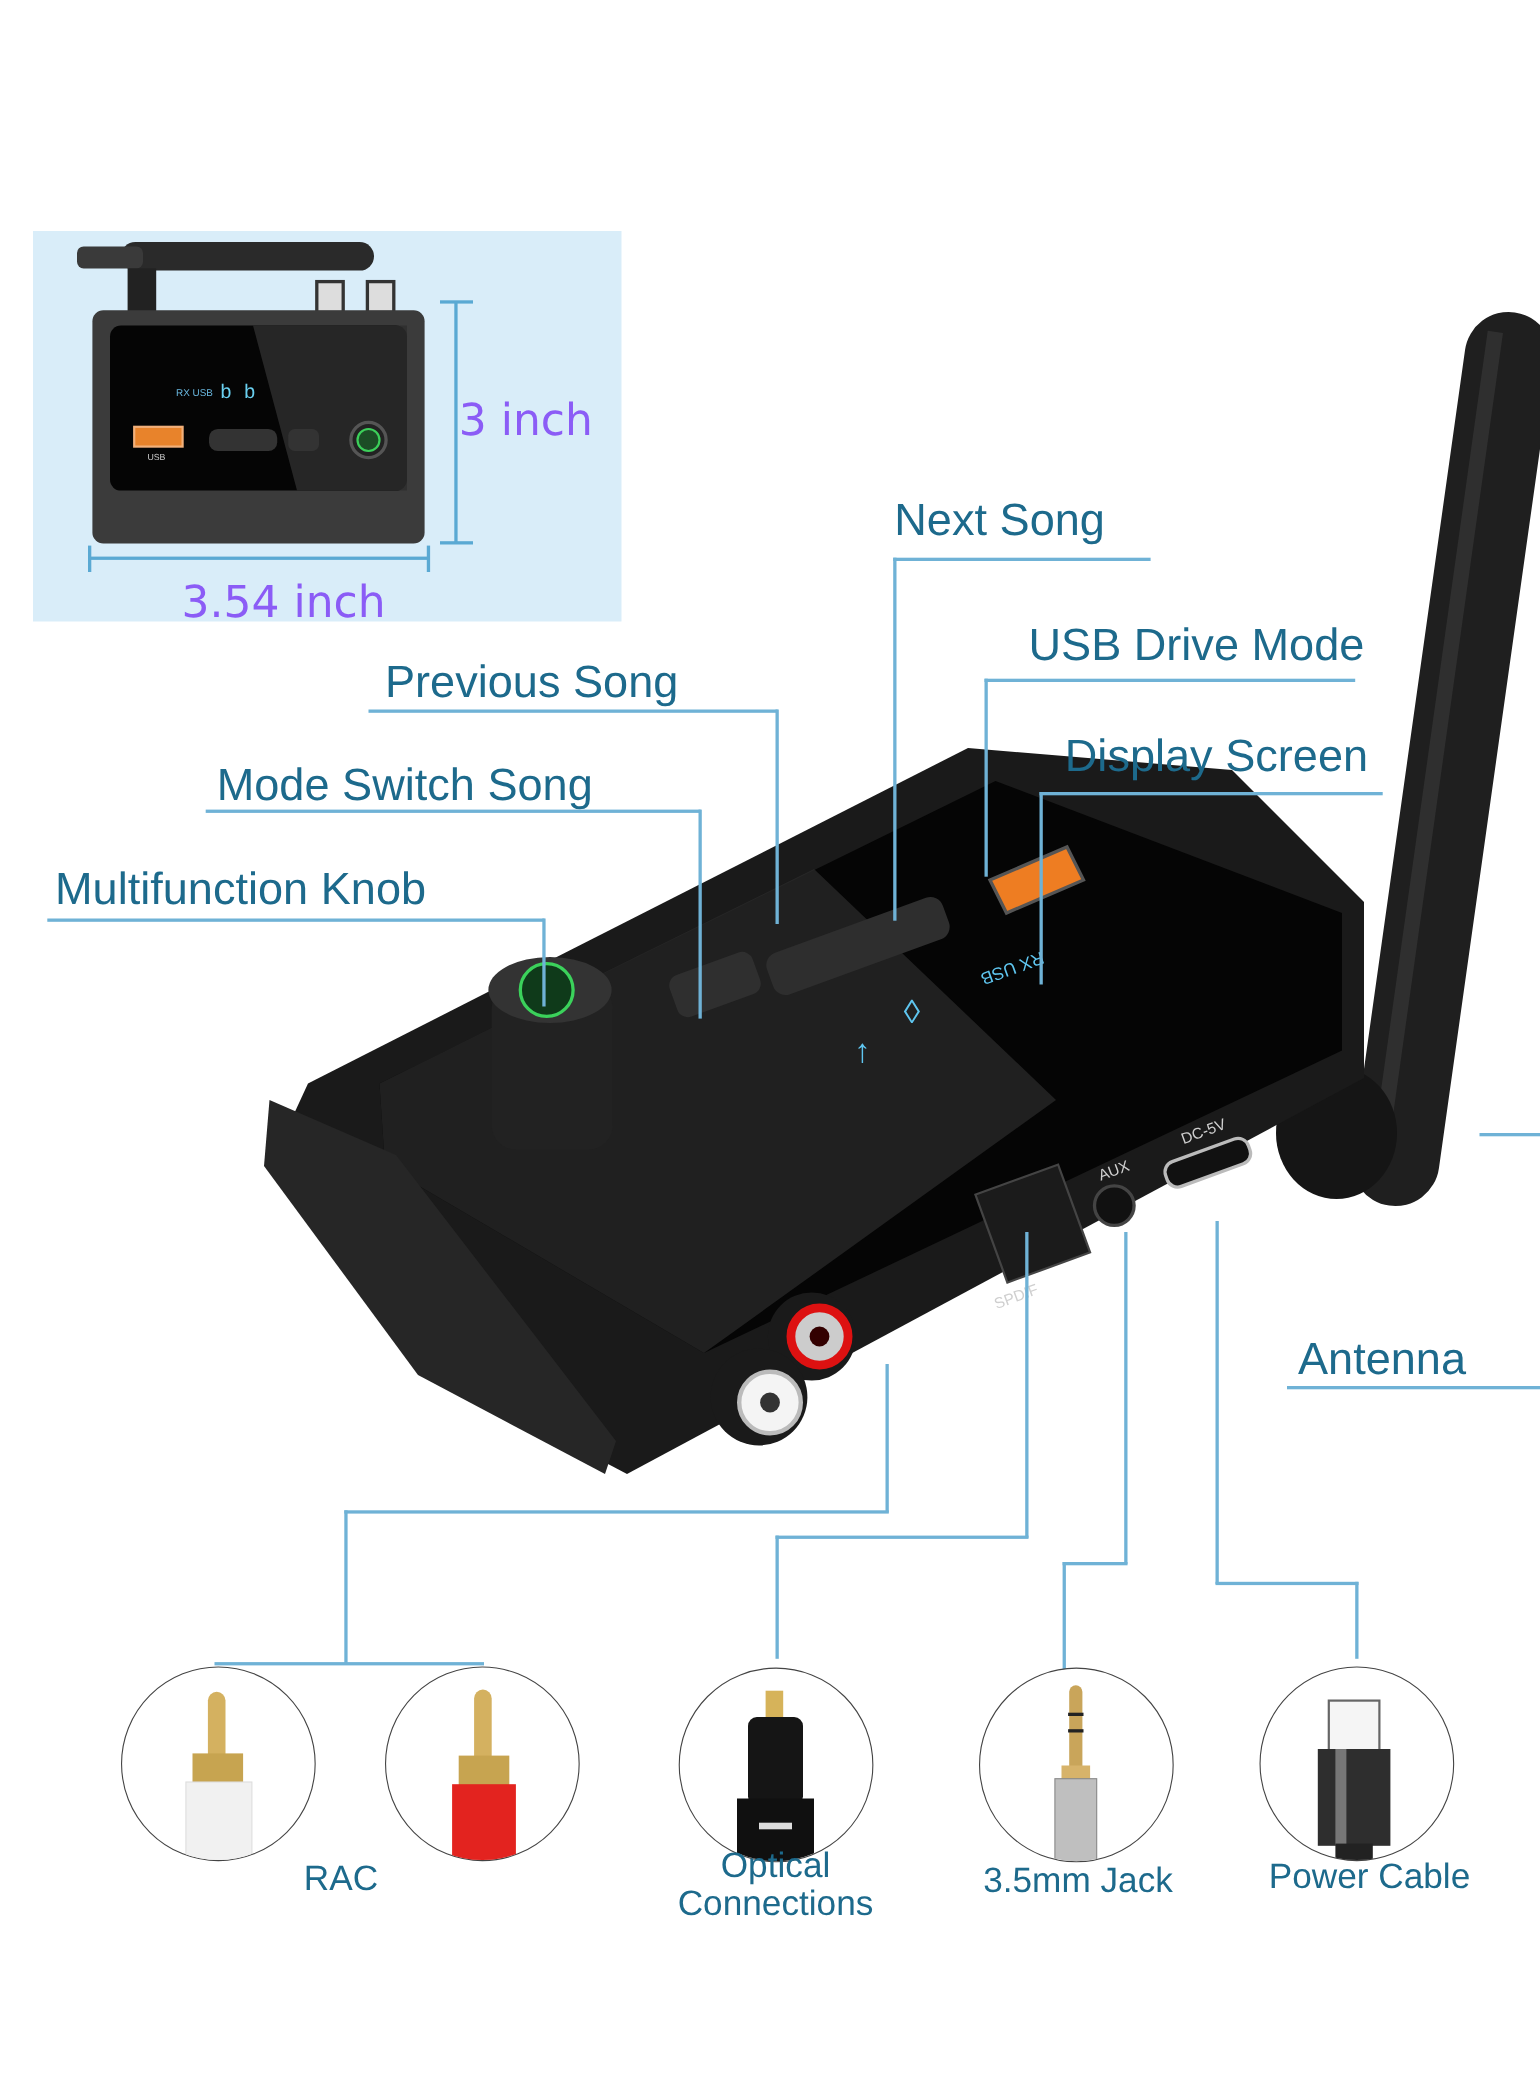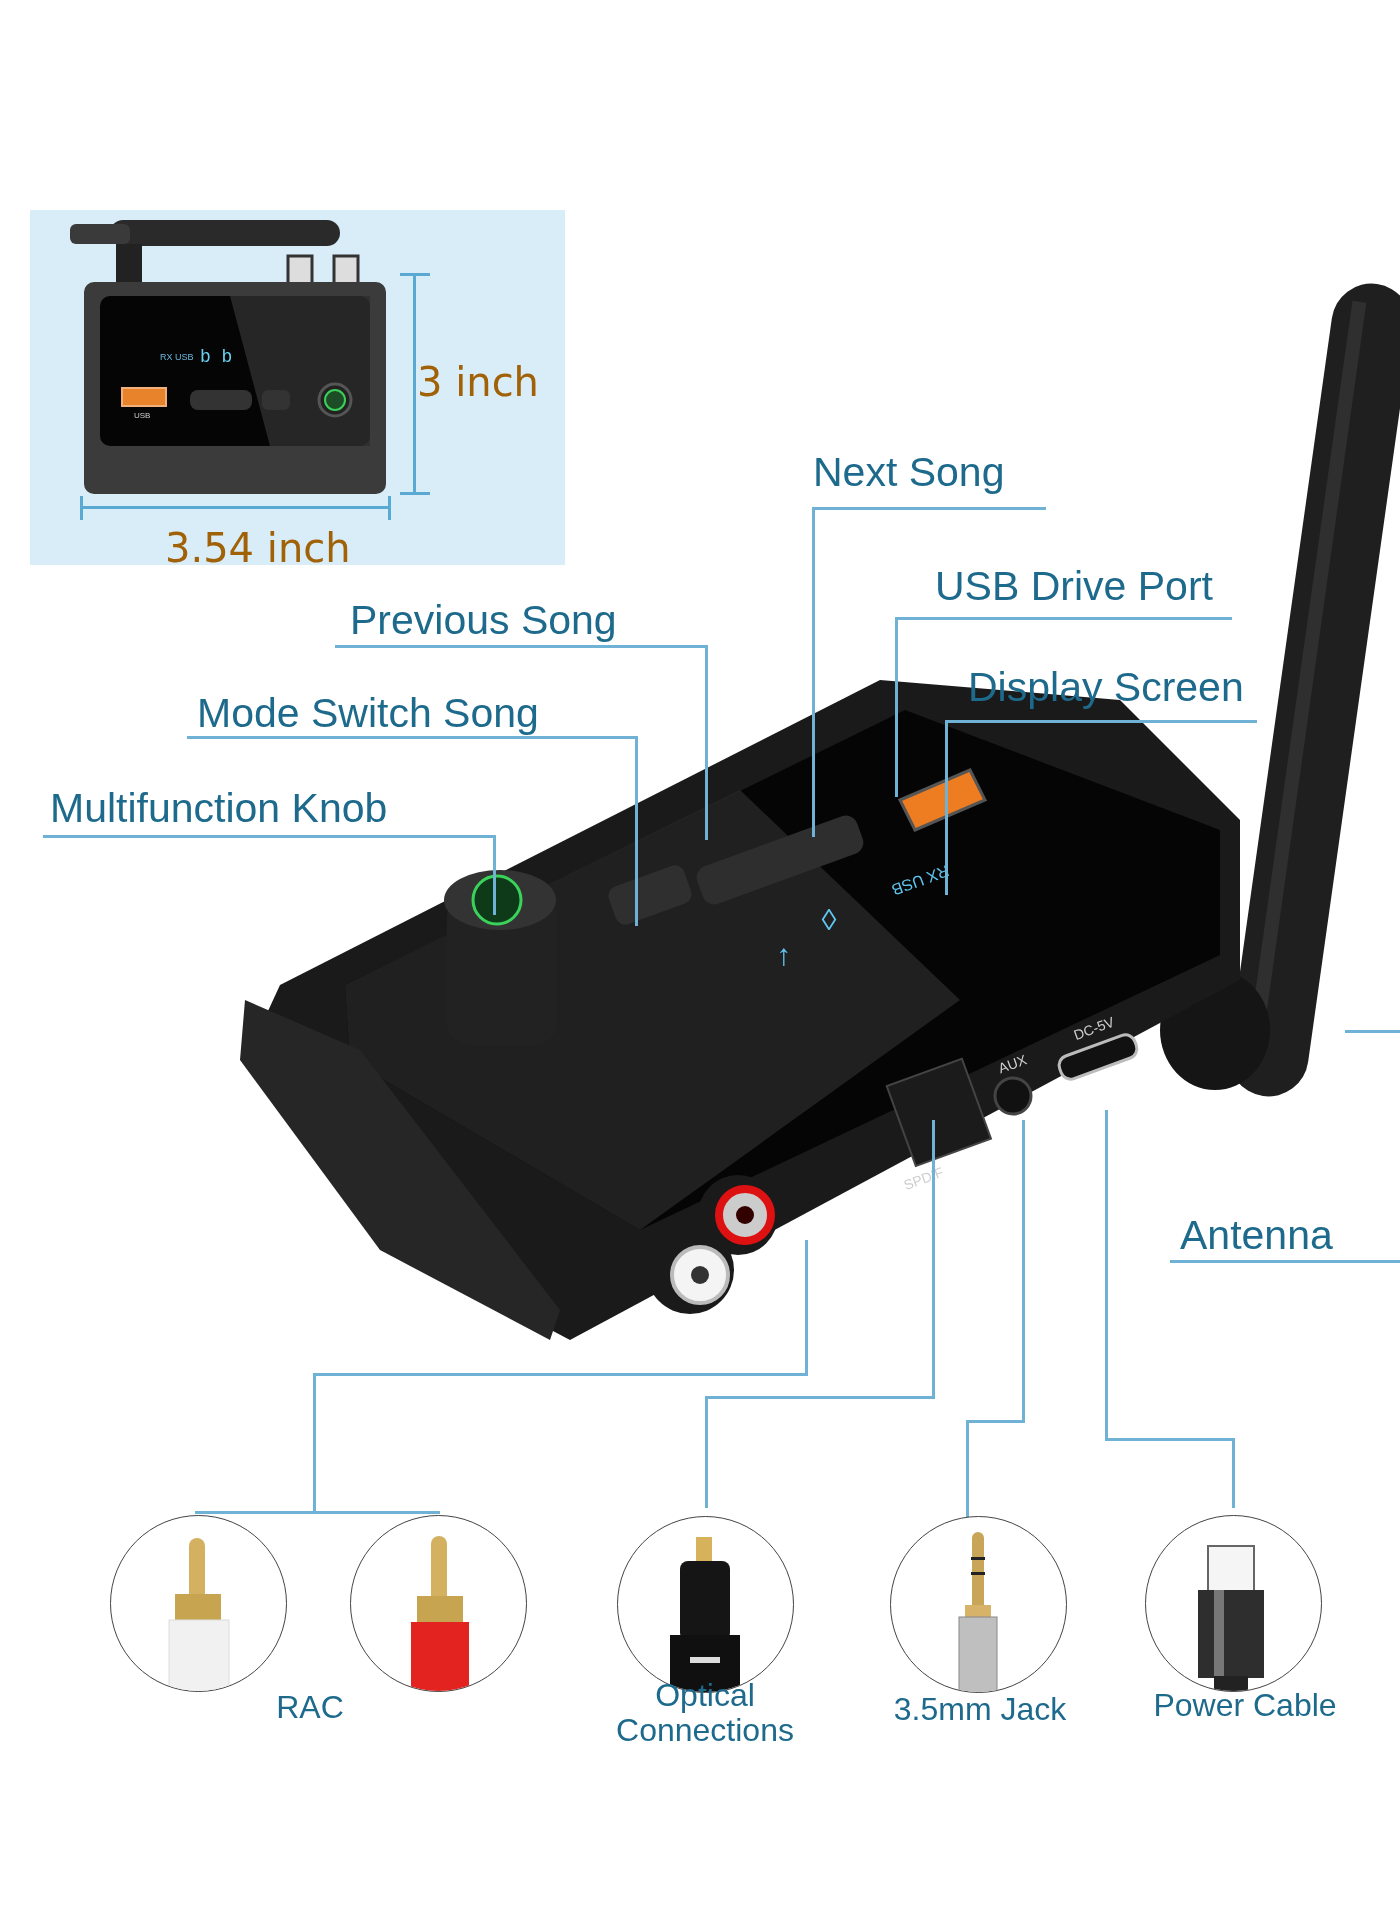--- a/index.html
+++ b/index.html
@@ -1,20 +1,20 @@
 <!DOCTYPE html>
 <html><head>
   <meta charset="utf-8">
   <style>
     html, body { margin:0; padding:0; background:#ffffff; }
     body { width:1400px; height:1909px; position:relative; overflow:hidden; font-family:"Liberation Sans", sans-serif; }
     .lbl { position:absolute; color:#1d6a8c; font-family:"Liberation Sans", sans-serif; font-size:41px; white-space:nowrap; line-height:1; }
     .ln { position:absolute; background:#6fb2d6; }
     .inset { position:absolute; left:30px; top:210px; width:535px; height:355px; background:#d9edf9; }
-    .inset .dim { position:absolute; color:#a16207; font-family:"DejaVu Sans", sans-serif; font-size:40px; line-height:1; }
+    .inset .dim { position:absolute; color:#8b5cf6; font-family:"DejaVu Sans", sans-serif; font-size:40px; line-height:1; }
     .inset .dl { position:absolute; background:#5aa9d3; }
     .circle { position:absolute; width:175px; height:175px; border:1.5px solid #444; border-radius:50%; background:#fff; overflow:hidden; }
     .clabel { position:absolute; color:#1d6a8c; font-size:32px; text-align:center; line-height:1.1; }
     svg { display:block; }
   </style>
 </head>
 <body>
 
 <div class="inset">
   <svg width="535" height="355">
@@ -116,21 +116,21 @@
 <div class="ln" style="left:705px;top:1396px;width:230px;height:3px;"></div>
 <div class="ln" style="left:705px;top:1396px;width:3px;height:112px;"></div>
 <div class="ln" style="left:1022px;top:1120px;width:3px;height:302px;"></div>
 <div class="ln" style="left:966px;top:1420px;width:59px;height:3px;"></div>
 <div class="ln" style="left:966px;top:1420px;width:3px;height:100px;"></div>
 <div class="ln" style="left:1105px;top:1110px;width:3px;height:330px;"></div>
 <div class="ln" style="left:1105px;top:1438px;width:130px;height:3px;"></div>
 <div class="ln" style="left:1232px;top:1438px;width:3px;height:70px;"></div>
 
 <div class="lbl" style="left:813px;top:452px;">Next Song</div>
-<div class="lbl" style="left:935px;top:566px;">USB Drive Port</div>
+<div class="lbl" style="left:935px;top:566px;">USB Drive Mode</div>
 <div class="lbl" style="left:350px;top:600px;">Previous Song</div>
 <div class="lbl" style="left:968px;top:667px;">Display Screen</div>
 <div class="lbl" style="left:197px;top:693px;">Mode Switch Song</div>
 <div class="lbl" style="left:50px;top:788px;">Multifunction Knob</div>
 <div class="lbl" style="left:1180px;top:1215px;">Antenna</div>
 
 <div class="circle" style="left:110px;top:1515px;">
   <svg width="175" height="175">
     <rect x="78" y="22" width="16" height="70" rx="8" fill="#d4b160"></rect>
     <rect x="64" y="78" width="46" height="30" fill="#c7a450"></rect>

